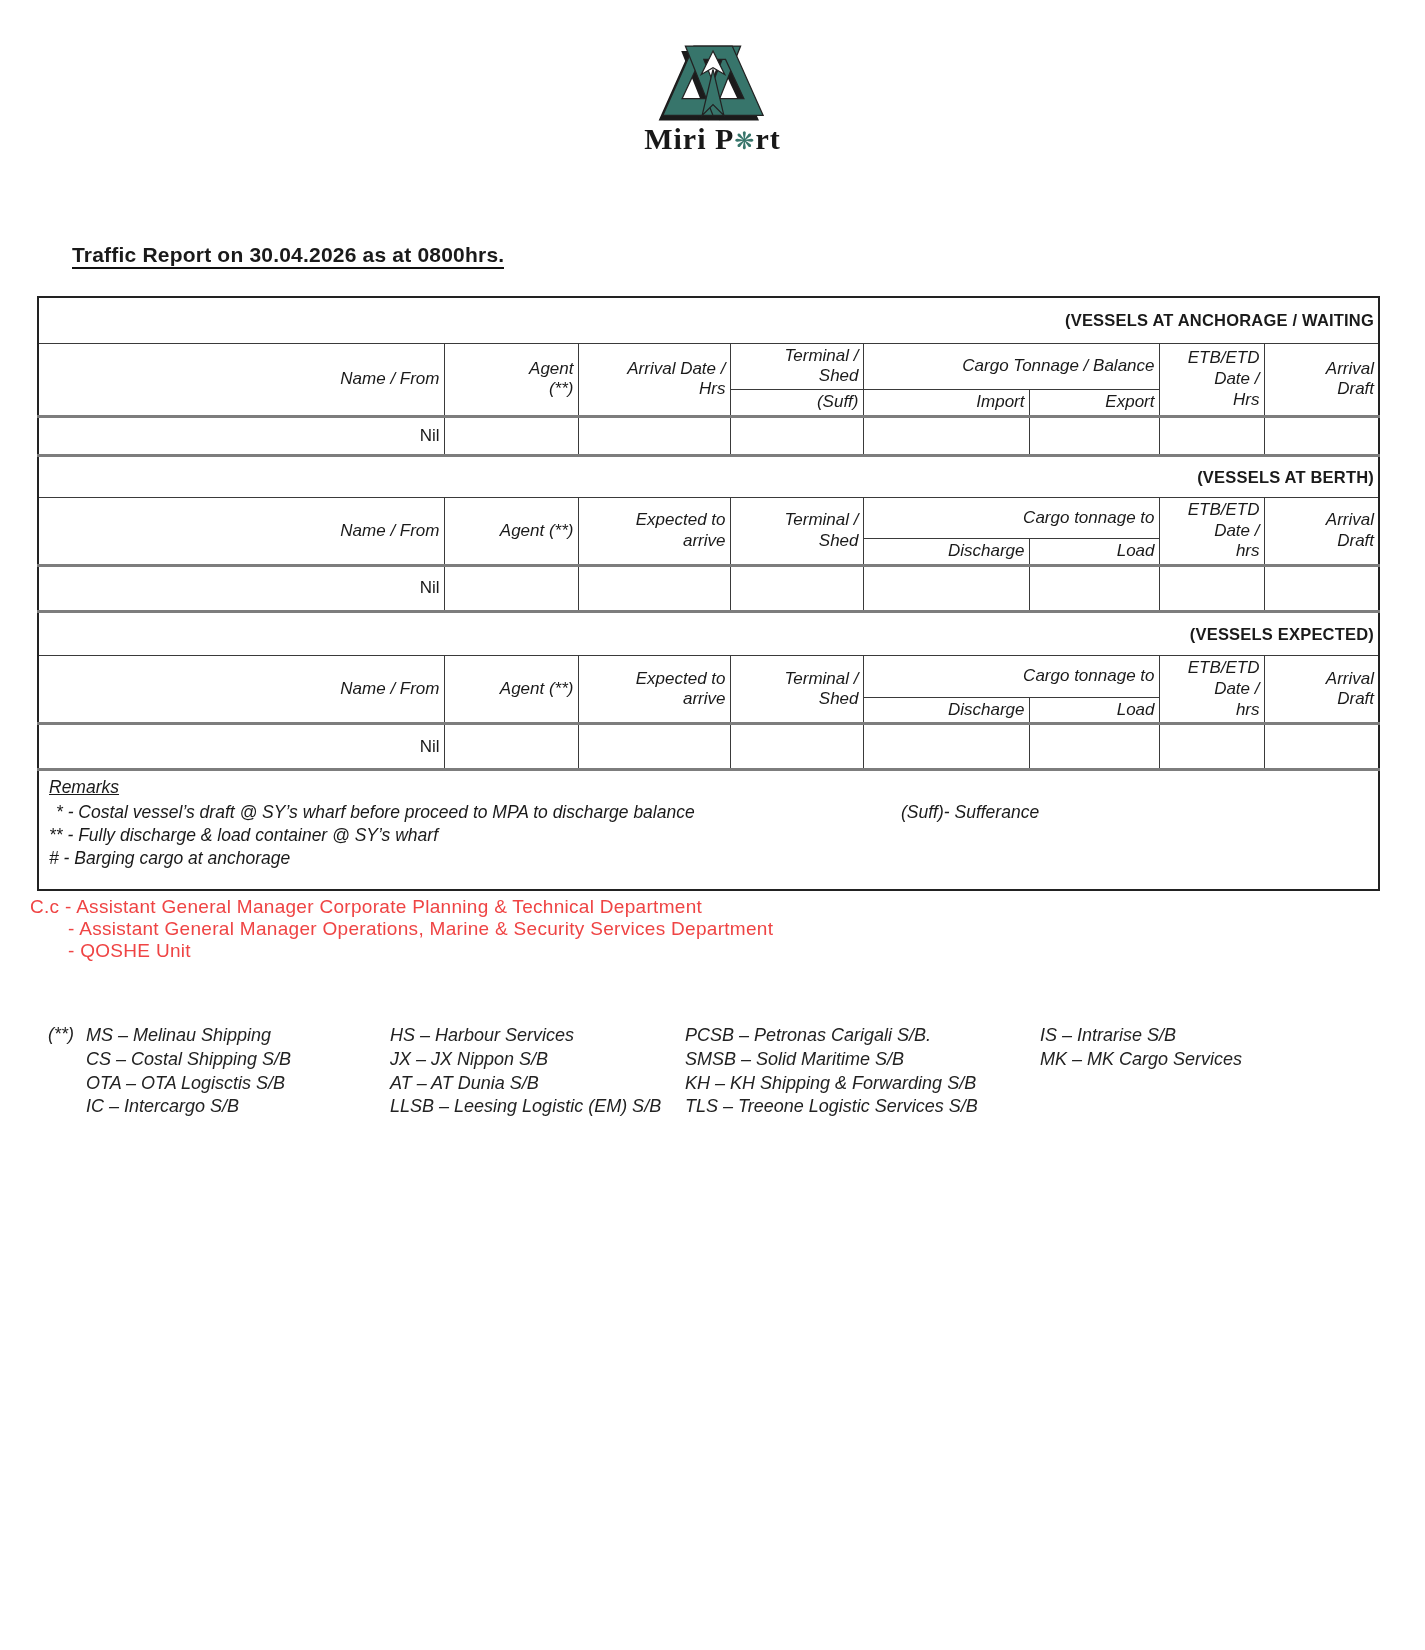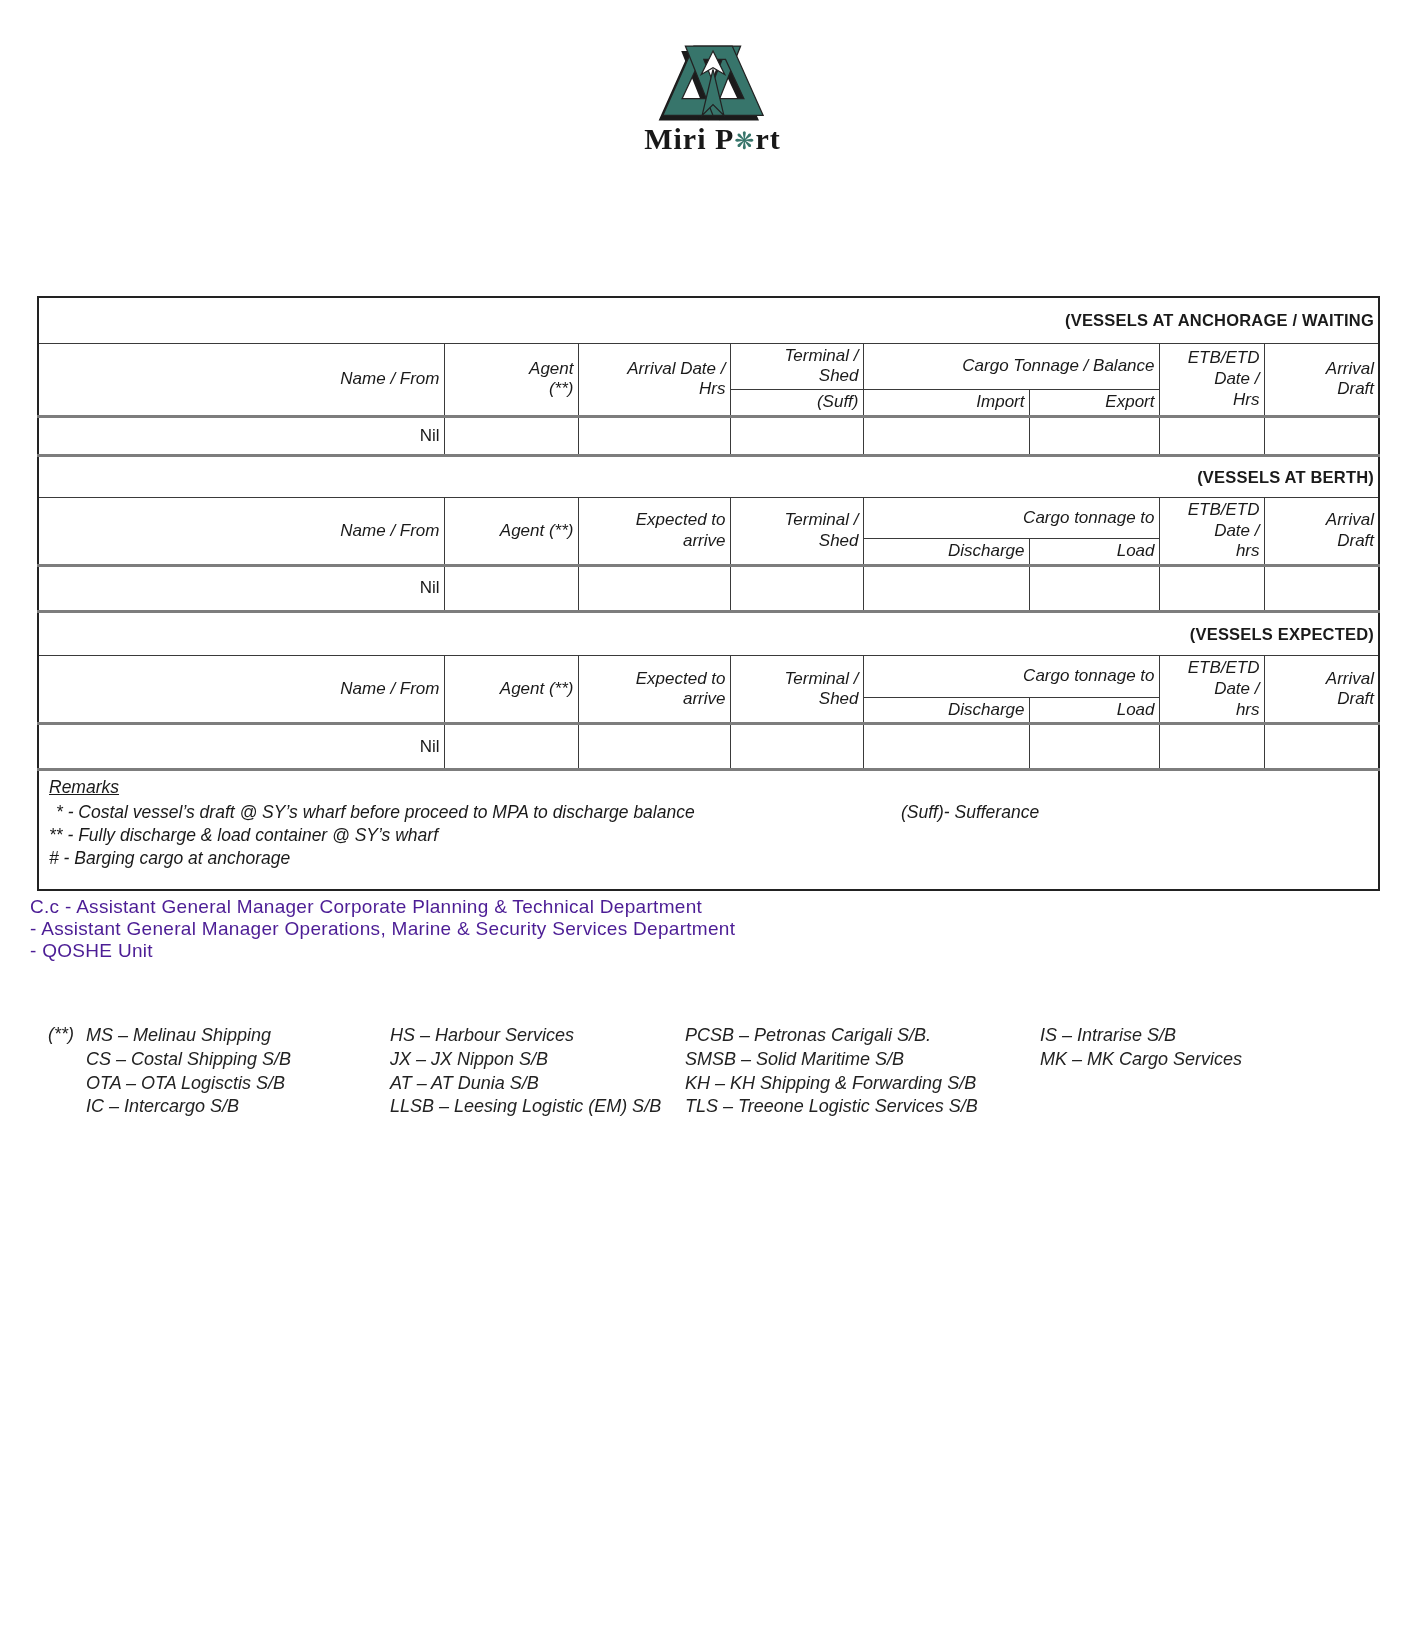--- a/index.html
+++ b/index.html
@@ -24,23 +24,23 @@
   tr.section-first td { border-top:2px solid #222; }
   tr.nil td { font-style:normal; border-top:3px solid #7d7d7d; }
   tr.remarks-row td { border-top:3px solid #7d7d7d; text-align:left; font-size:17.5px; vertical-align:top; padding:6px 10px 17px 10px; }
 
   .rm-title { text-decoration:underline; margin-bottom:3px; }
   .rm-line { position:relative; margin-bottom:2px; }
   .rm-line1-text { padding-left:7px; }
   .rm-suff { position:absolute; left:852px; top:0; }
 
   
-  .cc { position:absolute; top:896px; left:30px; font-size:19px; color:#4c1d95; letter-spacing:0.3px; line-height:22px; font-stretch:95%; }
+  .cc { position:absolute; top:896px; left:30px; font-size:19px; color:#ef4444; letter-spacing:0.3px; line-height:22px; font-stretch:95%; }
   .cc .cc-line { margin:0; }
-  .cc .cc-indent { }
+  .cc .cc-indent { margin-left:38px; }
 
   
   .legend { position:absolute; top:1024px; left:0; width:1425px; font-style:italic; font-size:18px; color:#222; }
   .legend .lline { line-height:23.8px; }
   .lcol { position:absolute; top:0; }
   .lcol1 { left:48px; }
   .lcol1 .lprefix { position:absolute; left:0; top:0; }
   .lcol1 .litems { margin-left:38px; }
   .lcol2 { left:390px; }
   .lcol3 { left:685px; }
@@ -61,20 +61,21 @@
       <g fill="#37756b" stroke="#222222" stroke-width="1.5">
         <path fill-rule="evenodd" d="M15,95 L52,12 L108,12 L75,95 Z M38,75 L60,28 L86,28 L67,75 Z"></path>
         <path fill-rule="evenodd" d="M135,95 L98,12 L42,12 L75,95 Z M112,75 L90,28 L64,28 L83,75 Z"></path>
         <path fill="#ffffff" d="M75,18 L89,46 L75,38 L61,46 Z"></path>
         <path d="M75,40 L88,95 L75,82 L62,95 Z"></path>
       </g>
     </svg>
     <div class="logo-text"><span>Miri P</span><span class="logo-flower">❋</span><span>rt</span></div>
   </div>
 
+  <div class="title"><span>Traffic Report on 30.04.2026 as at 0800hrs.</span></div>
 
   <table class="traffic">
     <colgroup>
       <col style="width:406px">
         <col style="width:134px">
         <col style="width:152px">
         <col style="width:133px">
       <col style="width:166px">
         <col style="width:130px">
         <col style="width:105px">

